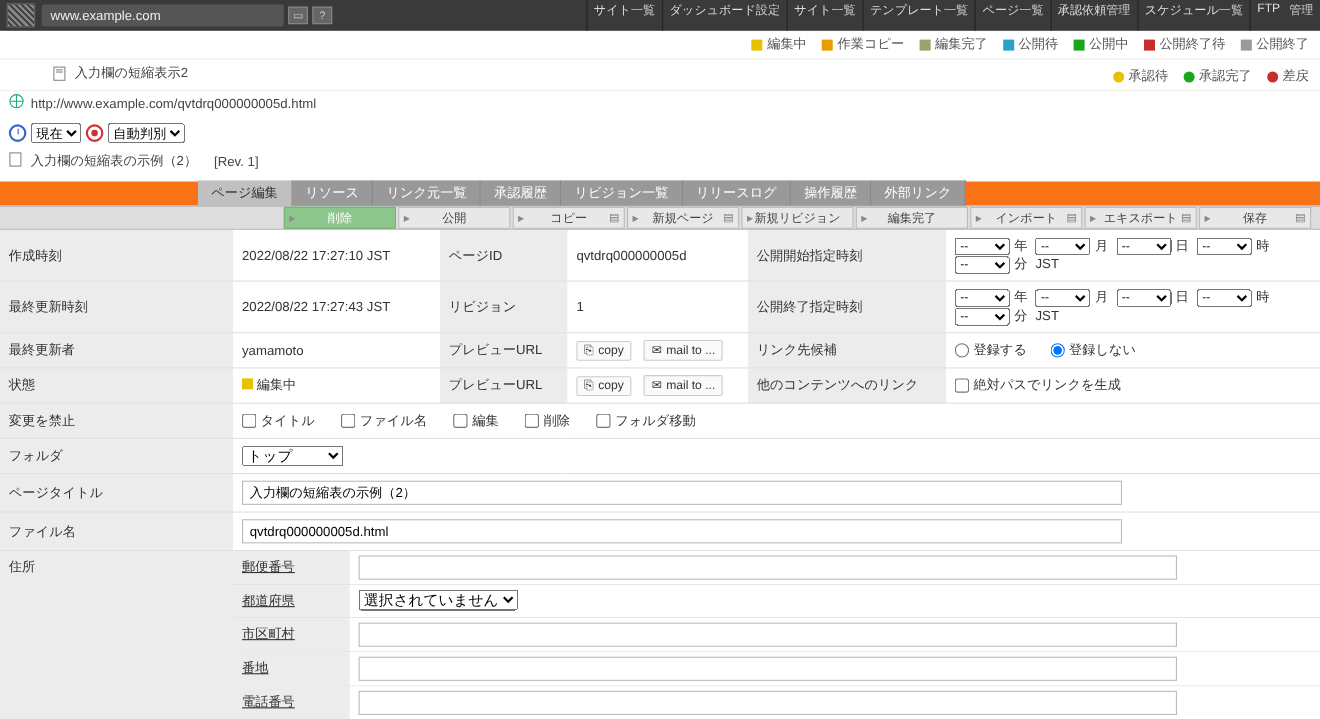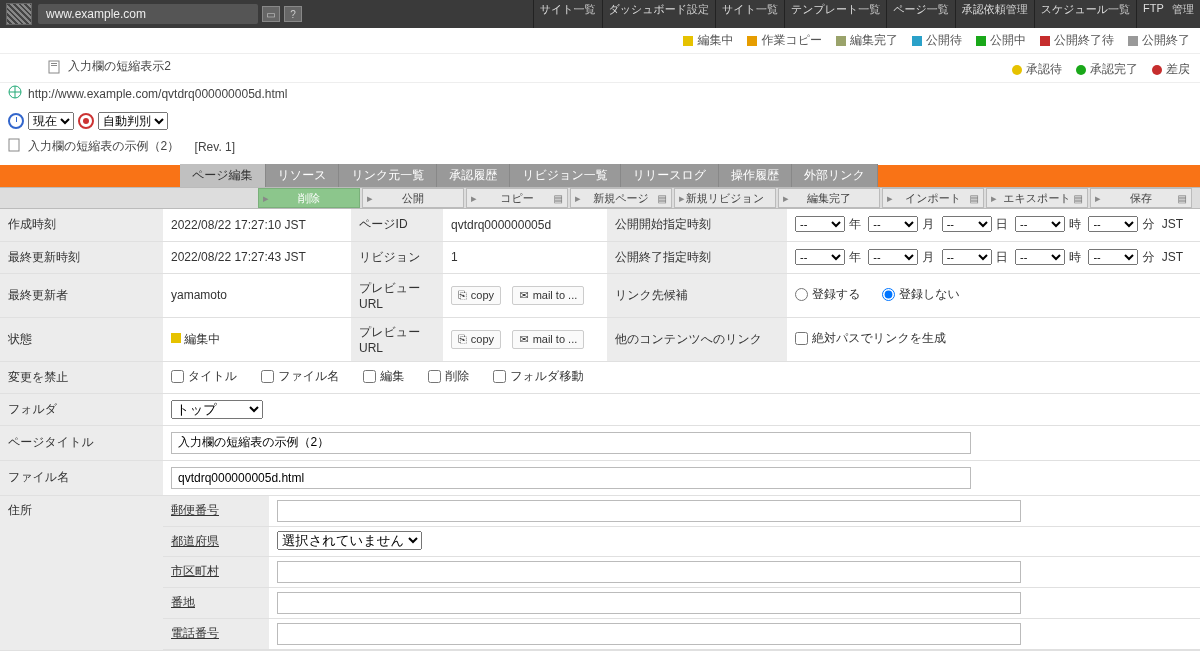--- a/index.html
+++ b/index.html
@@ -29,22 +29,22 @@
 .tabs-row { display:flex; margin-top:6px; background:#f97316; height:22px; padding-left:180px;align-items:flex-end;}
 .tabs-row .tab { padding:3px 12px; font-size:12px; color:#fff; border-right:1px solid #888; cursor:pointer; background:#999;}
 .tabs-row .tab.active { background:#c0c0c0; color:#333; }
 .toolbar-row { display:flex; background:#ddd; height:22px; border-top:1px solid #bbb; border-bottom:1px solid #bbb; padding-left:258px; gap:2px;}
 .toolbar-row .btn { flex:0 0 auto; width:102px; background:#e8e8e8; border:1px solid #bbb; display:flex; align-items:center; justify-content:center; font-size:11px; color:#444; cursor:pointer; position:relative;}
 .toolbar-row .btn .arrow{ position:absolute; left:4px; color:#888;}
 .toolbar-row .btn.del { background:#8cc68c; color:#fff; border-color:#7ab07a;}
 .toolbar-row .btn .ricon{ position:absolute; right:4px; font-size:10px; color:#777;}
 .meta-table { width:100%; border-collapse:collapse; }
 .meta-table td { border-bottom:1px solid #e0e0e0; padding:6px 8px; font-size:12px; vertical-align:middle; height:32px;}
-.meta-table td.label { background:#ececec; color:#333; width:163px;}
-.meta-table td.label2 { background:#ececec; color:#333; width:92px;}
+.meta-table td.label { background:#ececec; color:#333; width:212px;}
+.meta-table td.label2 { background:#ececec; color:#333; width:116px;}
 .meta-table td.val { background:#fff; color:#333;}
 .copy-btn { display:inline-flex; align-items:center; gap:4px; padding:2px 6px; border:1px solid #ccc; background:#fafafa; border-radius:2px; font-size:11px; cursor:pointer; margin-right:8px;}
 .date-row select { font-size:11px; width:50px;}
 .date-row .unit { margin:0 4px;}
 input[type=text]{ border:1px solid #bbb; padding:3px 6px; font-size:12px;}
 input.full { width:800px;}
 input.med { width:744px;}
 .addr-row { display:flex; border-bottom:1px solid #e0e0e0;text-decoration:underline;}
 .addr-row .addr-label{ width:106px; background:#ececec; padding:6px 8px;}
 .addr-row .addr-val{ flex:1; background:#fff; padding:4px 8px;}

